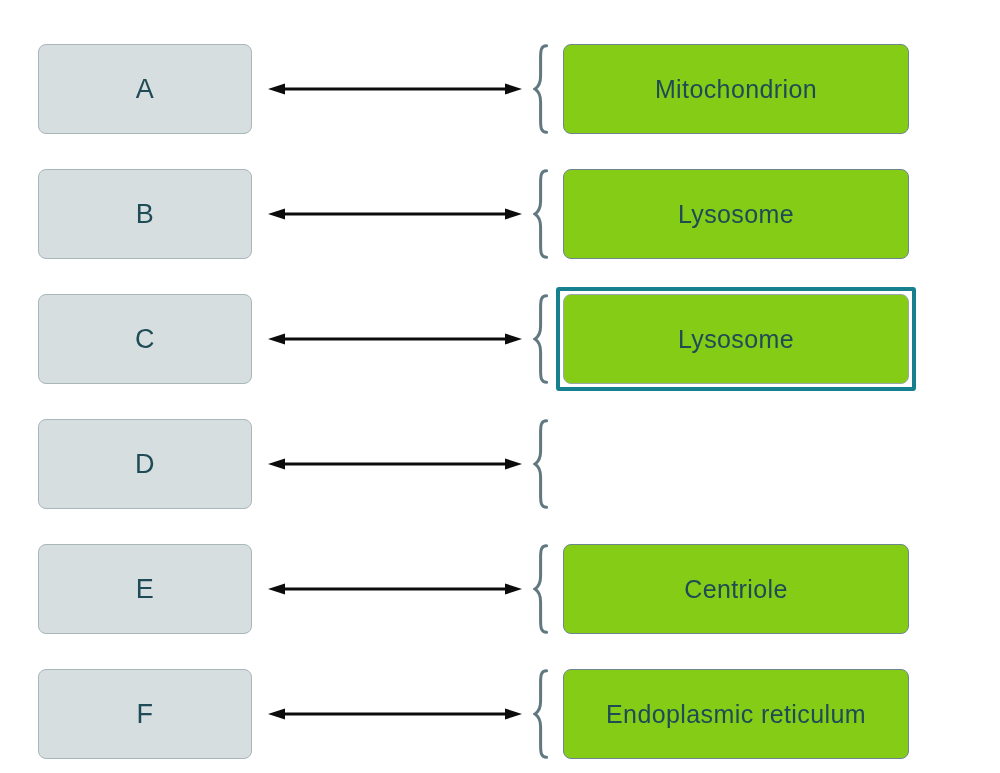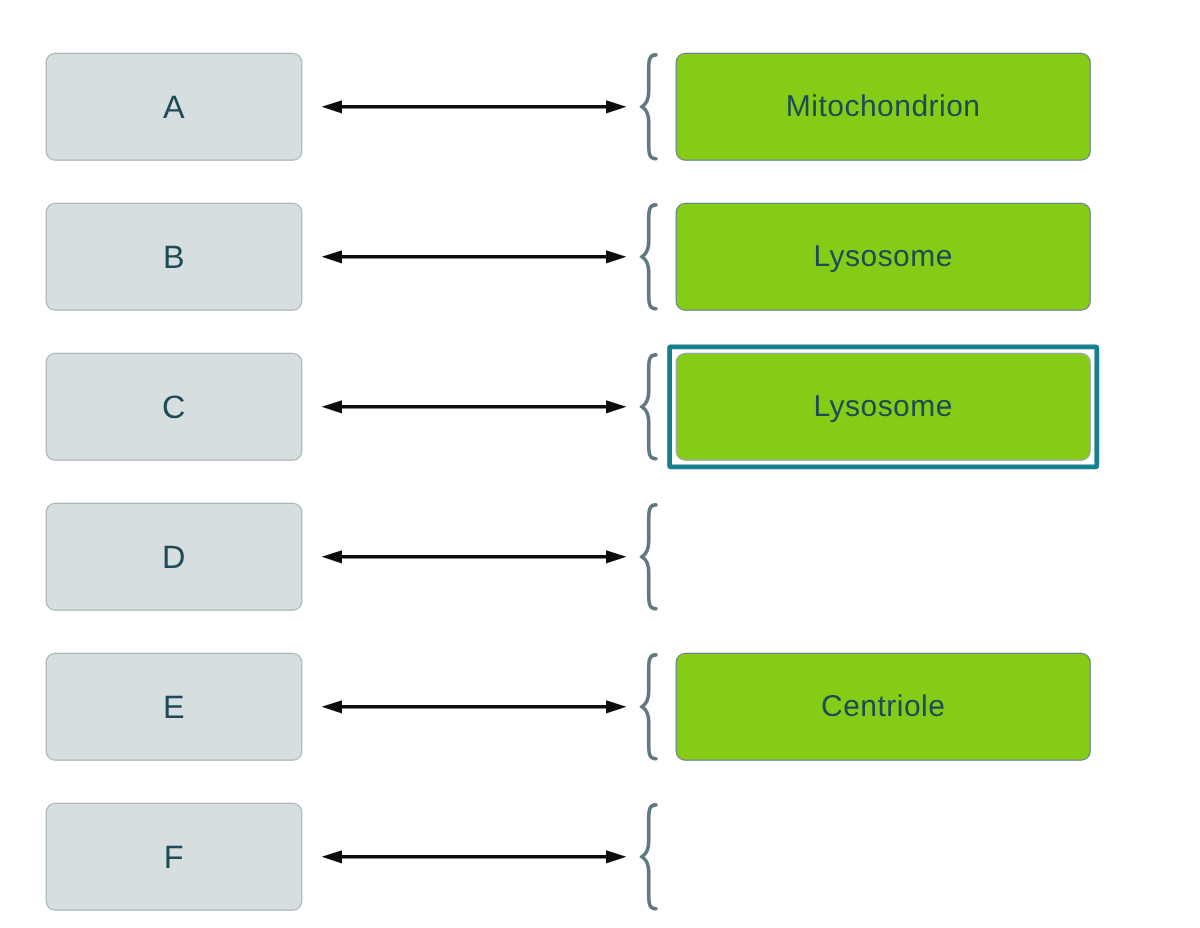--- a/index.html
+++ b/index.html
@@ -204,16 +204,21 @@
       <div class="connector">
         <svg class="arrow-svg" width="254" height="16" viewBox="0 0 254 16">
           <line x1="13" y1="8" x2="241" y2="8" stroke="#0c0c0c" stroke-width="3"></line>
           <polygon points="0,8 17,2.5 17,13.5" fill="#0c0c0c"></polygon>
           <polygon points="254,8 237,2.5 237,13.5" fill="#0c0c0c"></polygon>
         </svg>
         <svg class="brace-svg" width="16" height="92" viewBox="0 0 20 100" preserveAspectRatio="none">
           <path d="M 17 3 C 10 3 9.5 8 9.5 16 L 9.5 36 C 9.5 44 7 47.5 2.5 50 C 7 52.5 9.5 56 9.5 64 L 9.5 84 C 9.5 92 10 97 17 97" fill="none" stroke="#60787f" stroke-width="3" stroke-linecap="round" vector-effect="non-scaling-stroke"></path>
         </svg>
       </div>
+      <div class="answer-slot">
+        <div class="answer-box">
+          <span>Endoplasmic reticulum</span>
+        </div>
+      </div>
     </div>
 
   </div>
 </div>
 
 </body></html>

